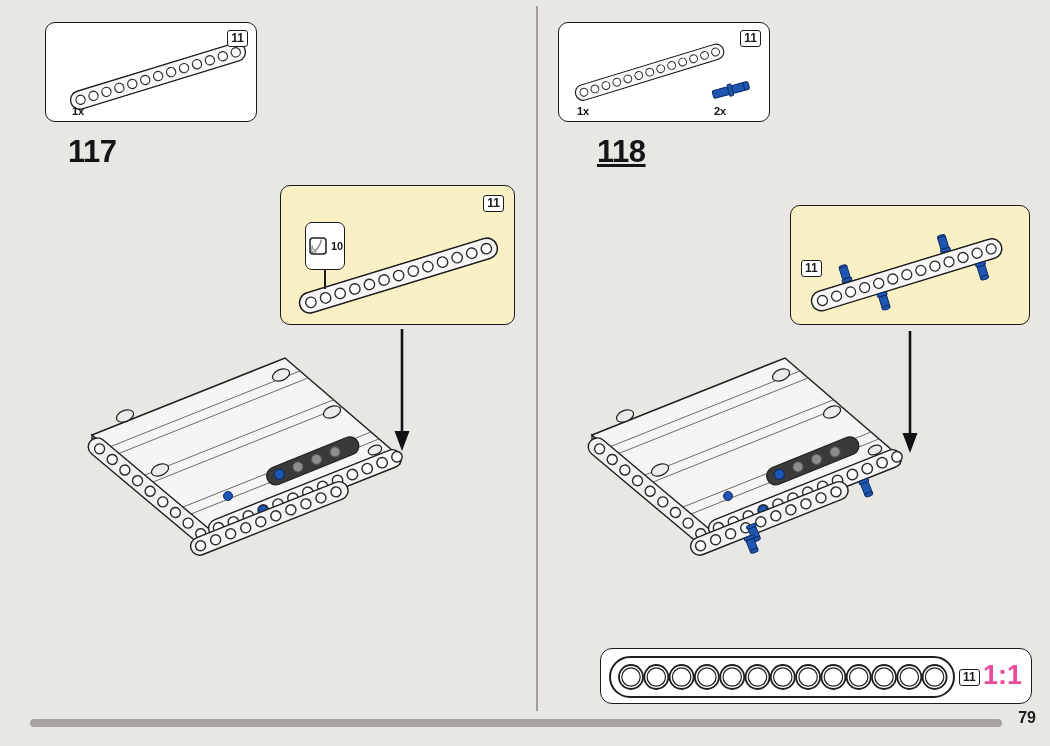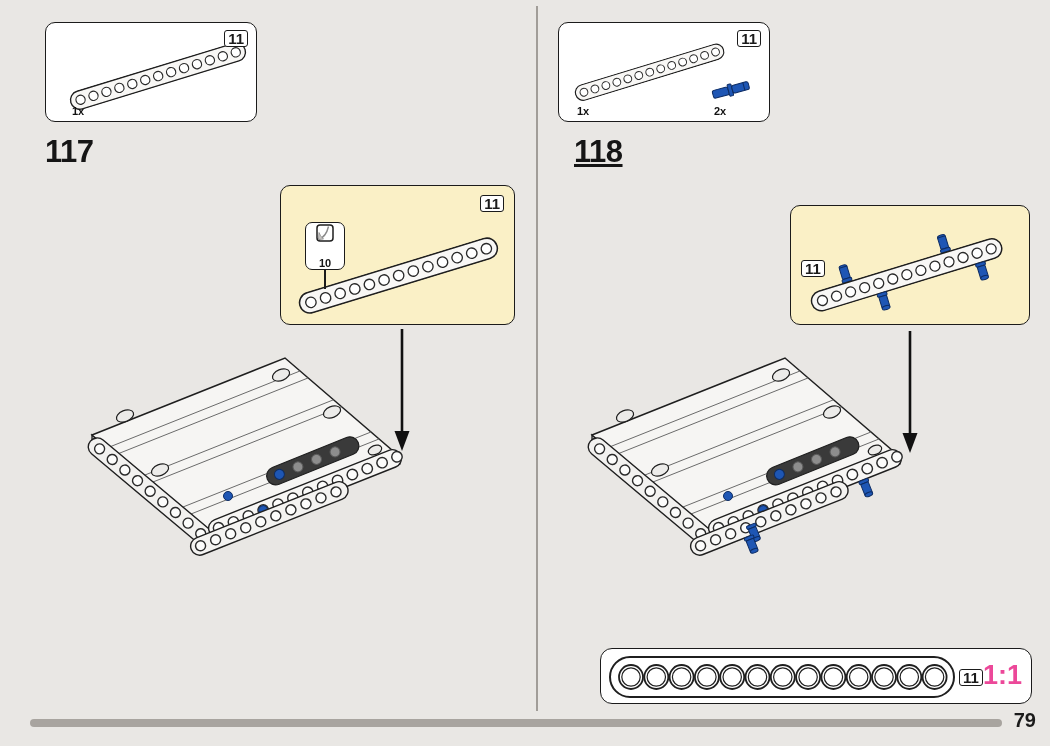--- a/index.html
+++ b/index.html
@@ -12,39 +12,39 @@
 
   .parts-box {
     position:absolute; background:#fff; border:1.6px solid #1b1b1b; border-radius:10px;
   }
   #parts-117 { left:45px; top:22px; width:212px; height:100px; }
   #parts-118 { left:558px; top:22px; width:212px; height:100px; }
 
   .badge {
     position:absolute; min-width:20px; height:17px; padding:0 3px;
     background:#fff; border:1.2px solid #1b1b1b; border-radius:3px;
-    font-size:15px; font-weight:bold; line-height:15px; text-align:center; color:#1b1b1b;
+    font-size:12px; font-weight:bold; line-height:15px; text-align:center; color:#1b1b1b;
   }
   .count-label { position:absolute; font-weight:bold; font-size:11px; color:#111; }
 
-  .step-num { position:absolute; font-size:31px; font-weight:700; letter-spacing:-0.5px; color:#151515; }
+  .step-num { position:absolute; font-size:31px; font-weight:700; letter-spacing:-0.5px; color:#151515;margin-left:23px; }
   #num-117 { left:45px; top:134px; }
   #num-118 { left:574px; top:134px;text-decoration:underline; }
 
   .callout {
     position:absolute; background:#faf0c6; border:1.6px solid #1b1b1b; border-radius:10px;
   }
   #callout-117 { left:280px; top:185px; width:235px; height:140px; }
   #callout-118 { left:790px; top:205px; width:240px; height:120px; }
   .callout svg.fill, .parts-box svg.fill { position:absolute; left:0; top:0; }
 
   .ref-box {
     position:absolute; left:24px; top:36px; width:40px; height:48px;
     background:#fff; border:1.4px solid #1b1b1b; border-radius:7px;
-    display:flex; flex-direction:column; align-items:center; justify-content:space-between; gap:1px;
+    display:flex; flex-direction:row; align-items:center; justify-content:flex-start; gap:1px;
   }
   .ref-box span { font-size:11px; font-weight:bold; }
   .ref-line { position:absolute; left:43px; top:84px; width:1.6px; height:19px; background:#1b1b1b; }
 
   .arrow { position:absolute; }
   #arrow-117 { left:391px; top:329px; }
   #arrow-118 { left:899px; top:331px; }
 
   .assembly { position:absolute; }
   #asm-117 { left:85px; top:350px; }
@@ -55,21 +55,21 @@
     background:#fff; border:1.7px solid #1b1b1b; border-radius:12px;
   }
   #scale-box .scale-beam { position:absolute; left:8px; top:7px; }
   #scale-box .badge { left:358px; top:20px; }
   .scale-label { position:absolute; left:382px; top:11px; font-size:27px; font-weight:700; color:#ec4899; }
 
   .progress-bar {
     position:absolute; left:30px; top:719px; width:972px; height:8px;
     background:#a8a49f; border-radius:4px;
   }
-  .page-number { position:absolute; right:14px; top:709px; font-size:20px; font-weight:bold; color:#1b1b1b; }
+  .page-number { position:absolute; right:14px; top:709px; font-size:16px; font-weight:bold; color:#1b1b1b; }
 </style>
 </head>
 <body>
 
 <svg width="0" height="0" style="position:absolute" aria-hidden="true">
   <defs>
     <symbol id="beam13" viewBox="0 0 200 22">
       <rect x="1" y="1" width="198" height="20" rx="10" fill="#f8f7f5" stroke="#1f1f1f" stroke-width="1.5"></rect>
       <g>
           <circle cx="12" cy="11" r="5" fill="#ffffff" stroke="#2a2a2a" stroke-width="1.3"></circle>

